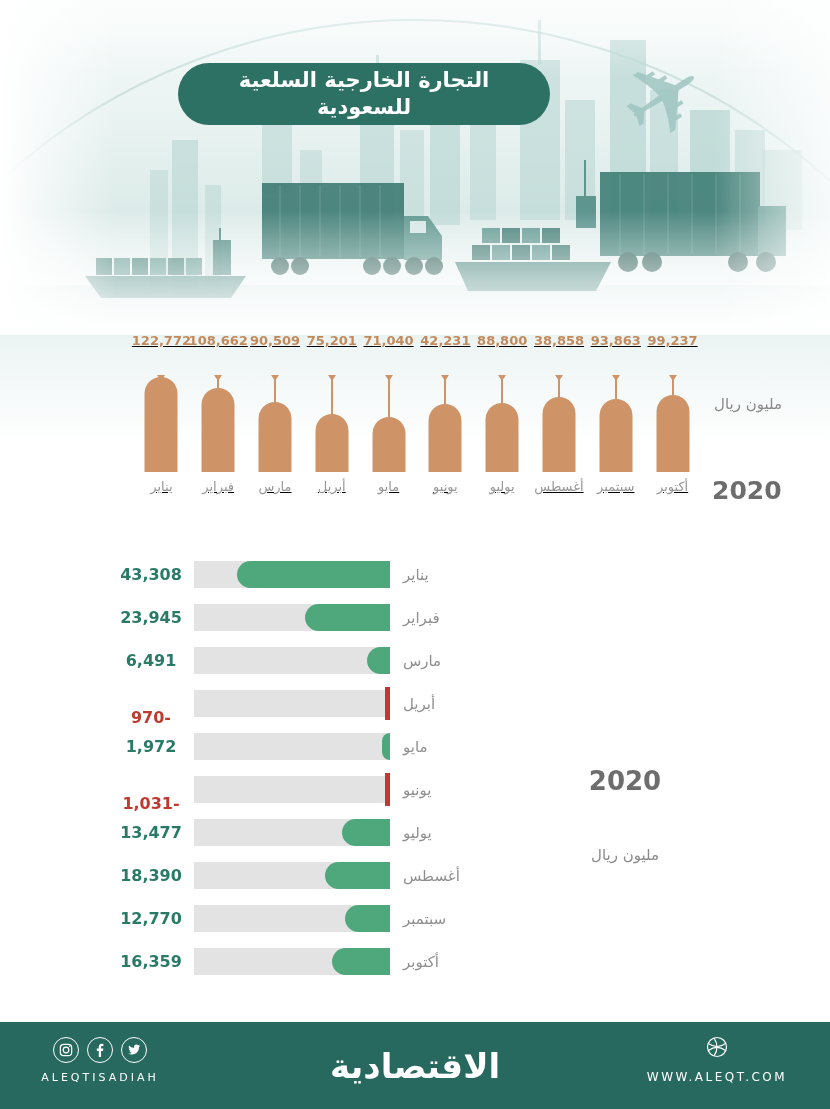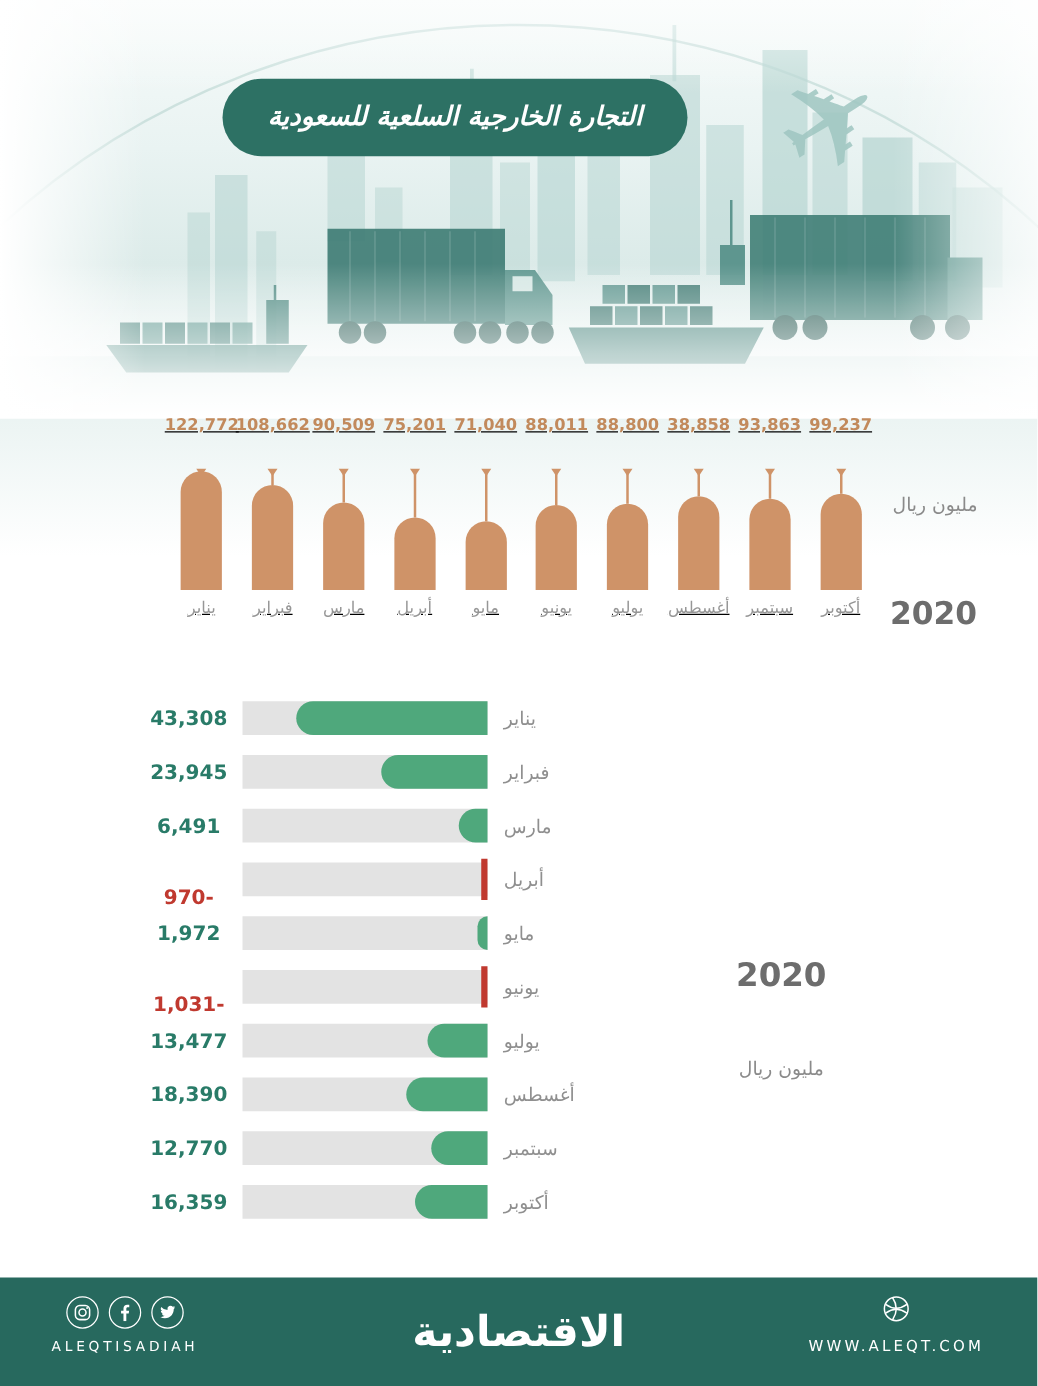--- a/index.html
+++ b/index.html
@@ -9,21 +9,21 @@
   
   .hero{position:absolute;top:0;left:0;width:830px;height:340px;
         background:linear-gradient(180deg,#f7fbfa 0%,#e9f3f2 35%,#dcebe9 62%,#ffffff 100%);}
   .hero svg{position:absolute;top:0;left:0;}
   .hero-fade{position:absolute;inset:0;pointer-events:none;
         background:linear-gradient(90deg,#ffffff 0%,rgba(255,255,255,0) 14%,rgba(255,255,255,0) 86%,rgba(255,255,255,.75) 100%),
                    linear-gradient(180deg,rgba(255,255,255,.55) 0%,rgba(255,255,255,0) 22%,rgba(255,255,255,0) 62%,#ffffff 98%);}
   .banner{position:absolute;left:178px;top:63px;width:372px;height:62px;background:#2d7164;
           border-radius:31px;display:flex;align-items:center;justify-content:center;
           color:#ffffff;font-weight:bold;font-size:21px;line-height:1.3;text-align:center;
-          direction:rtl;padding:0 26px;box-sizing:border-box;font-style:italic;}
+          direction:rtl;padding:0 26px;box-sizing:border-box;}
 
   .chart-reflect{position:absolute;top:335px;left:0;width:830px;height:110px;
           background:linear-gradient(180deg,rgba(216,233,231,.5),rgba(255,255,255,0));}
 
   
   .tchart{position:absolute;top:333px;left:133px;width:568px;text-decoration:underline;}
   .tcols{display:flex;}
   .tcol{width:56.8px;display:flex;flex-direction:column;align-items:center;}
   .tval{height:18px;font-size:13px;font-weight:bold;color:#c28a5c;white-space:nowrap;}
   .tstack{position:relative;height:97px;width:100%;margin-top:24px;}
@@ -215,21 +215,21 @@
       <div class="tcol">
         <div class="tval">71,040</div>
         <div class="tstack">
           <div class="pinhead"></div>
           <div class="pinline" style="height: 38px;"></div>
           <div class="tbar" style="height: 55px;"></div>
         </div>
         <div class="tmonth">مايو</div>
       </div>
       <div class="tcol">
-        <div class="tval">88,011</div>
+        <div class="tval">42,231</div>
         <div class="tstack">
           <div class="pinhead"></div>
           <div class="pinline" style="height: 25px;"></div>
           <div class="tbar" style="height: 68px;"></div>
         </div>
         <div class="tmonth">يونيو</div>
       </div>
       <div class="tcol">
         <div class="tval">88,800</div>
         <div class="tstack">

